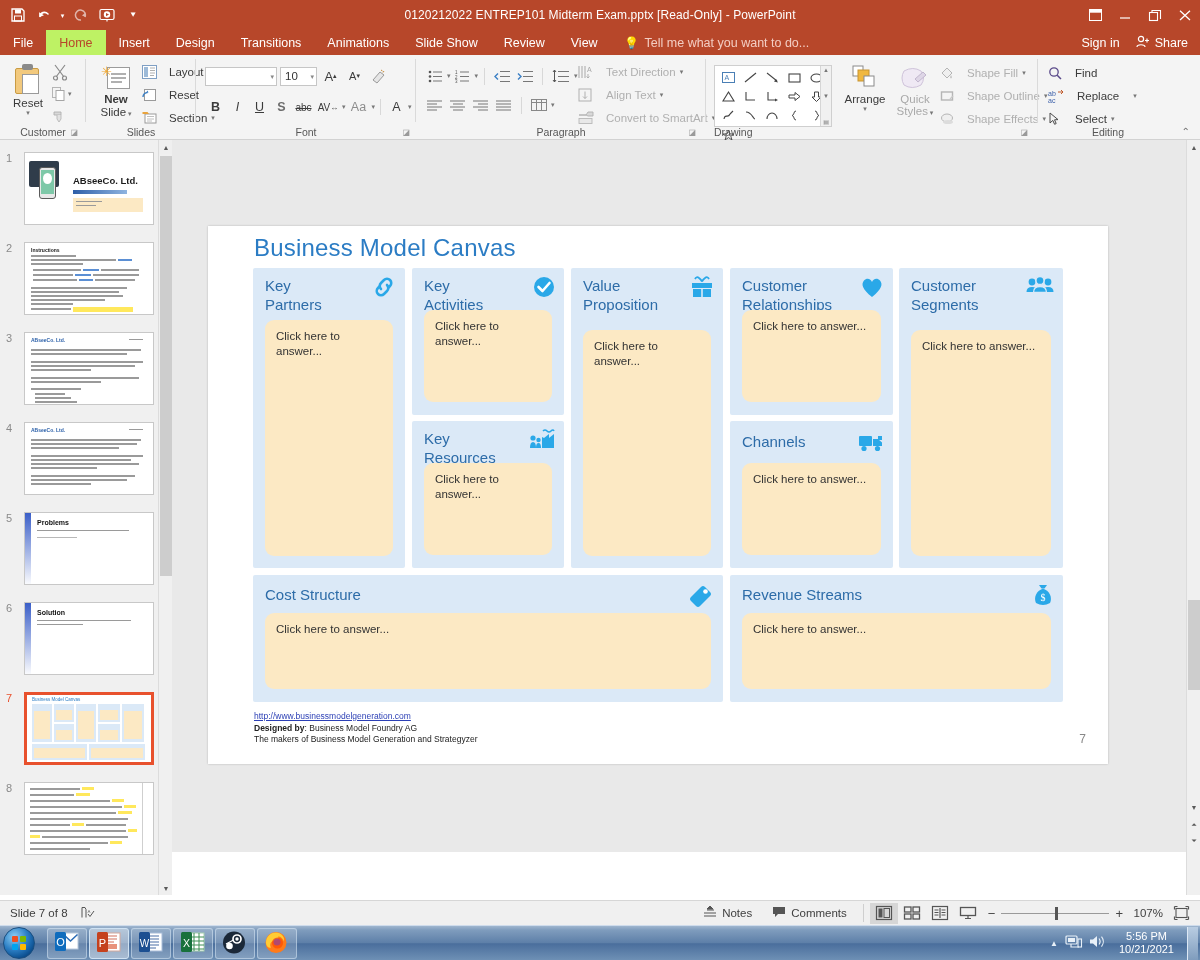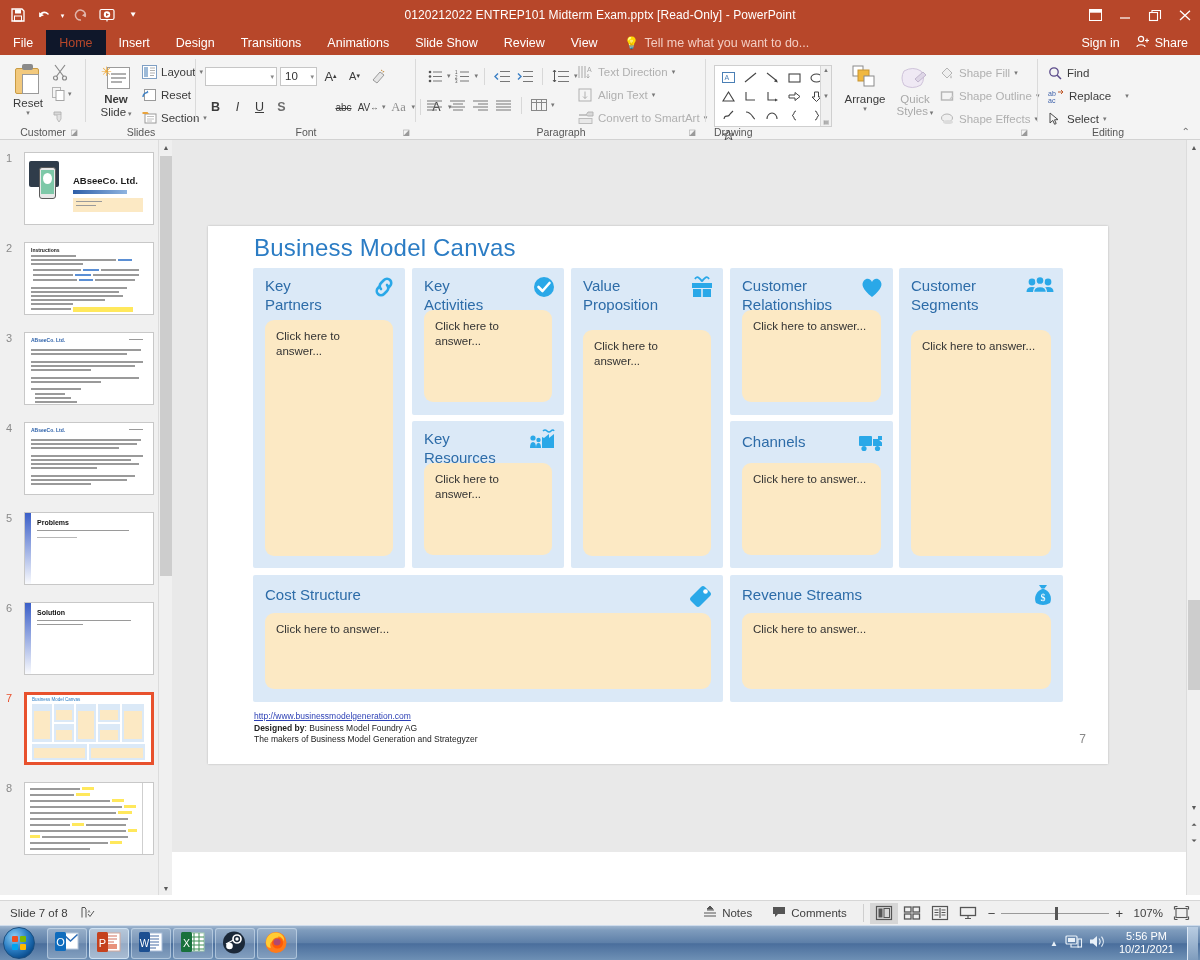--- a/index.html
+++ b/index.html
@@ -37,21 +37,21 @@
 
   
   .tabrow {
     position: absolute; left: 0; top: 30px; width: 1200px; height: 25px;
     background: #b7472a; display: flex; align-items: stretch;
   }
   .tab {
     padding: 0 13px; display: flex; align-items: center;
     font-size: 12.5px; color: #ffffff; height: 25px;
   }
-  .tab.active { background: #0f172a; color: #b7472a; }
+  .tab.active { background: #bef264; color: #b7472a; }
   .tellme {
     display: flex; align-items: center; gap: 5px; padding-left: 14px;
     font-size: 12.5px; color: #f3cdc3; height: 25px;
   }
   .tellme .bulb { font-size: 12px; }
   .tabrow-right { margin-left: auto; display: flex; align-items: center; height: 25px; }
   .signin { font-size: 12.5px; color: #ffffff; padding: 0 10px; display: flex; align-items: center; height: 25px; }
   .sharebtn { font-size: 12.5px; color: #ffffff; padding: 0 12px 0 6px; display: flex; align-items: center; gap: 5px; height: 25px; }
 
   
@@ -62,21 +62,21 @@
   .rgroup { position: absolute; top: 0; height: 85px; }
   .rgroup .glabel {
     position: absolute; bottom: 2px; left: 0; width: 100%;
     text-align: center; font-size: 10.5px; color: #575757;
   }
   .rgroup .gsep { position: absolute; right: 0; top: 4px; bottom: 18px; width: 1px; background: #dadada; }
   .dialog-launcher { position: absolute; bottom: 3px; font-size: 8px; color: #9a9a9a; }
 
   .rbtn { display: flex; flex-direction: column; align-items: center; justify-content: center; }
   .rsmall { display: flex; align-items: center; gap: 4px; font-size: 11.5px; color: #3b3b3b; }
-  .rsmall .cap { white-space: nowrap; }
+  .rsmall .cap { white-space: nowrap; margin-left: 8px; }
   .rsmall.dis { color: #b0b0b0; }
   .cdown { font-size: 7px; color: #777; }
 
   
   .paste-icon { width: 30px; height: 32px; position: relative; }
   .paste-body { position: absolute; left: 2px; top: 5px; width: 24px; height: 26px; background: #f2c97d; border: 1px solid #c99b43; border-radius: 2px; }
   .paste-clip { position: absolute; left: 9px; top: 1px; width: 11px; height: 6px; background: #8a8a8a; border-radius: 2px; }
   .paste-sheet { position: absolute; left: 9px; top: 11px; width: 17px; height: 20px; background: #ffffff; border: 1px solid #9a9a9a; }
 
   
@@ -408,24 +408,24 @@
             <path d="M2 11 L9 3 l4 3 -7 8 z" fill="#e6e6e6" stroke="#9a9a9a" stroke-width="1"></path>
             <path d="M10 1 l1.5 1 M13 2 l-1 1.5" stroke="#c48b3d" stroke-width="1"></path>
           </svg>
       </div>
     </div>
     <div style="position:absolute;left:9px;top:42px;display:flex;align-items:center;gap:1px;">
       <div class="fbtn" style="font-weight:bold;">B</div>
       <div class="fbtn" style="font-style:italic;">I</div>
       <div class="fbtn" style="text-decoration:underline;">U</div>
       <div class="fbtn" style="font-weight:bold;color:#6d6d6d;">S</div>
-      <div class="fbtn" style="text-decoration:line-through;font-size:10px;margin-left:40px;">abc</div>
+      <div class="fbtn" style="text-decoration:line-through;font-size:10px;">abc</div>
       <div class="fbtn" style="width:26px;font-size:10px;line-height:9px;">AV<br><span style="font-size:8px;">↔</span></div>
       <div class="cdown">▾</div>
-      <div class="fbtn gray" style="width:24px;font-family:Liberation Serif, serif;">Aa</div>
+      <div class="fbtn gray" style="width:24px;">Aa</div>
       <div class="cdown">▾</div>
       <div style="width:1px;height:16px;background:#d8d8d8;margin:0 4px;"></div>
       <div class="fbtn">A</div>
       <div class="cdown">▾</div>
     </div>
     <div class="glabel">Font</div>
     <div class="dialog-launcher" style="right:6px;">◪</div>
     <div class="gsep"></div>
   </div>
 

